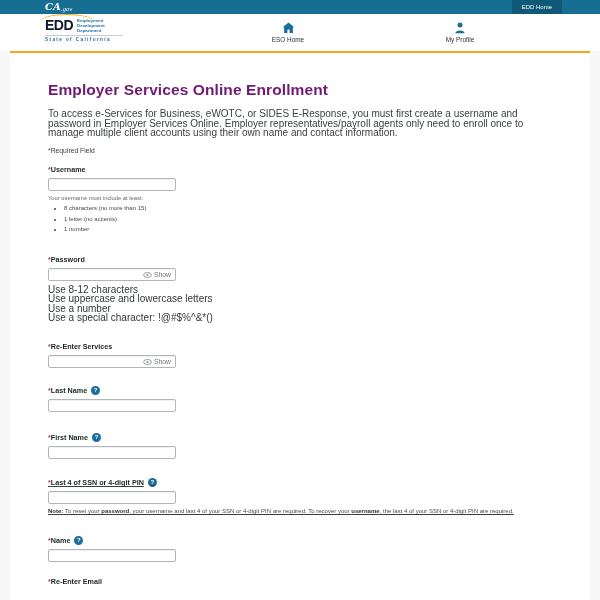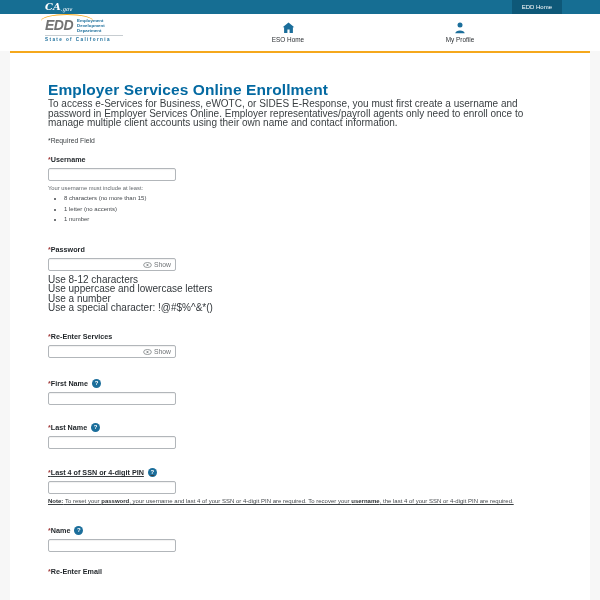--- a/index.html
+++ b/index.html
@@ -30,22 +30,22 @@
   }
 
   
   .header {
     position:absolute; left:0; top:14px; width:600px; height:37px;
     background:#ffffff;
   }
   .edd-logo { position:absolute; left:45px; top:4px; width:78px; }
   .edd-logo-row { display:flex; align-items:flex-end; position:relative; }
   .edd-acronym {
-    font-size:14px; font-weight:bold; font-style:italic;
-    color:#737373; letter-spacing:-0.5px; line-height:15px;
+    font-size:14px; font-weight:bold; 
+    color:#0f172a; letter-spacing:-0.5px; line-height:15px;
   }
   .edd-swoosh {
     position:absolute; left:-4px; top:-4px; width:52px; height:14px;
     border-top:1.6px solid #f5a81c; border-radius:50%;
     pointer-events:none;
   }
   .edd-dept { margin-left:4px; }
   .edd-dept div {
     font-size:4.4px; font-weight:bold; color:#1b6e9b; line-height:5px;
   }
@@ -63,21 +63,22 @@
   .nav-profile { left:425px; }
 
   
   .card {
     position:absolute; left:10px; right:10px; top:51px; bottom:0;
     background:#fff; border-top:2px solid #f5a81c;
   }
   .content { padding:28px 45px 0 38px; }
 
   h1.page-title {
-    font-size:15.5px; font-weight:600; color:#0369a1; letter-spacing:0.1px;
+    font-size:15.5px; font-weight:600; color:#701a75; letter-spacing:0.1px;
+    margin-bottom:10px;
   }
   p.intro { font-size:10px; line-height:9.6px; color:#3a3f42; max-width:508px; }
   p.assistance { margin-top:13px; font-size:7.4px; color:#3a3f42; }
   a.eso-link { color:#1f7db8; text-decoration:underline; cursor:pointer; }
   .required-note { margin-top:9px; font-size:6.8px; color:#3a3f42; }
 
   
   .field { margin-top:21px; }
   .field.f-username { margin-top:11px; }
   .field.f-password { margin-top:23px; }
@@ -221,36 +222,36 @@
         <span class="show-toggle">
           <svg width="9" height="6" viewBox="0 0 9 6">
               <ellipse cx="4.5" cy="3" rx="3.9" ry="2.5" fill="none" stroke="#8a8e91" stroke-width="0.9"></ellipse>
               <circle cx="4.5" cy="3" r="1.1" fill="#8a8e91"></circle>
             </svg>
           <span>Show</span>
         </span>
       </div>
     </div>
 
+    <div class="field f-last-name">
+      <div class="field-label">
+        <span><span class="req">*</span><span>Last Name</span></span>
+        <span class="help-icon">?</span>
+      </div>
+      <input class="text-input" value="" style="">
+    </div>
+
     <div class="field">
       <div class="field-label">
         <span><span class="req">*</span><span>First Name</span></span>
         <span class="help-icon">?</span>
       </div>
       <input class="text-input" value="" style="">
     </div>
 
-    <div class="field f-last-name">
-      <div class="field-label">
-        <span><span class="req">*</span><span>Last Name</span></span>
-        <span class="help-icon">?</span>
-      </div>
-      <input class="text-input" value="" style="">
-    </div>
-
     <div class="field f-ssn">
       <div class="field-label">
         <span><span class="req">*</span><span>Last 4 of SSN or 4-digit PIN</span></span>
         <span class="help-icon">?</span>
       </div>
       <input class="text-input" value="" style="">
       <div class="note-line"><b>Note:</b><span> To reset your </span><b>password</b><span>, your username and last 4 of your SSN or 4-digit PIN are required. To recover your </span><b>username</b><span>, the last 4 of your SSN or 4-digit PIN are required.</span></div>
     </div>
 
     <div class="field f-email">

